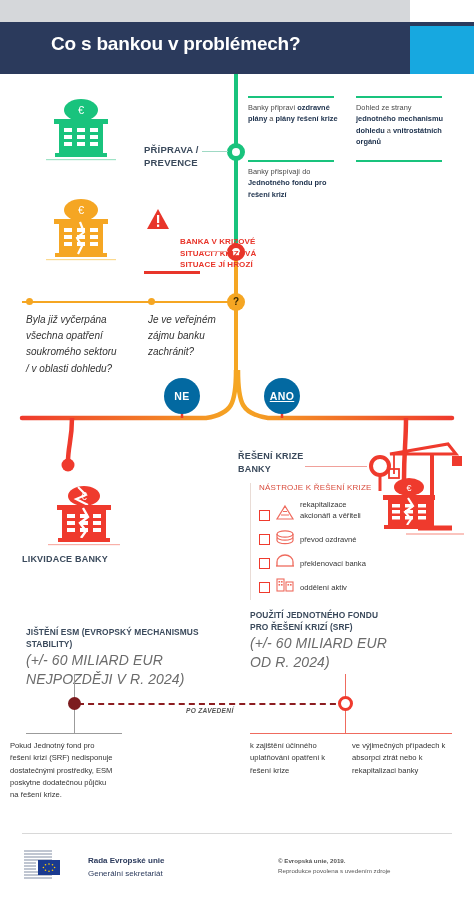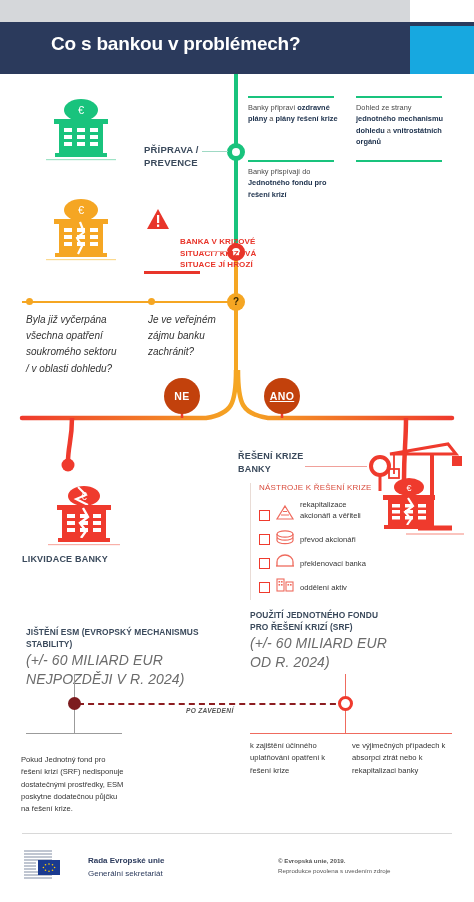--- a/index.html
+++ b/index.html
@@ -50,21 +50,21 @@
   .info-rule{position:absolute;height:1.5px;background:#19c37d;}
 
   
   .q-line{position:absolute;left:22px;top:301px;width:212px;height:1.6px;background:#f5a623;}
   .q-dot{position:absolute;width:7px;height:7px;border-radius:50%;background:#f5a623;top:298px;}
   .q-text{position:absolute;font-size:10px;color:#333;line-height:1.62;font-style:italic;}
 
   
   .branch-svg{position:absolute;left:0;top:370px;width:474px;height:110px;}
   .pill{
-    position:absolute;width:36px;height:36px;border-radius:50%;background:#c2410c;
+    position:absolute;width:36px;height:36px;border-radius:50%;background:#0369a1;
     color:#fff;font-size:10.5px;font-weight:bold;text-align:center;line-height:36px;letter-spacing:.4px;
   }
   .pill-ne{left:164px;top:378px;}
   .pill-ano{left:264px;top:378px;text-decoration:underline;}
 
   
   .bank-red-broken{position:absolute;left:48px;top:485px;width:72px;height:62px;}
   .lbl-likvidace{position:absolute;left:22px;top:554px;width:150px;font-size:9px;font-weight:bold;color:#3b4a5c;letter-spacing:.2px;}
 
   
@@ -251,21 +251,21 @@
       <span class="tool-txt">rekapitalizace akcionáři a věřiteli</span>
     </div>
 
     <div class="tool-row">
       <span class="tool-box"></span>
       <svg class="tool-ico" viewBox="0 0 20 17">
         <ellipse cx="10" cy="6" rx="8" ry="3.2" fill="none" stroke="#ef6b5e" stroke-width="1.2"></ellipse>
         <path d="M2 6 v3 a8 3.2 0 0 0 16 0 v-3" fill="none" stroke="#ef6b5e" stroke-width="1.2"></path>
         <path d="M2 9.5 v3 a8 3.2 0 0 0 16 0 v-3" fill="none" stroke="#ef6b5e" stroke-width="1.2"></path>
       </svg>
-      <span class="tool-txt">převod akcionáři</span>
+      <span class="tool-txt">převod ozdravné</span>
     </div>
 
     <div class="tool-row">
       <span class="tool-box"></span>
       <svg class="tool-ico" viewBox="0 0 20 17">
         <path d="M2 14 L2 10 a8 7 0 0 1 16 0 L18 14" fill="none" stroke="#ef6b5e" stroke-width="1.3"></path>
         <line x1="1" y1="14" x2="19" y2="14" stroke="#ef6b5e" stroke-width="1.3"></line>
       </svg>
       <span class="tool-txt">překlenovací banka</span>
     </div>
@@ -332,21 +332,21 @@
   <div class="fund-stem" style="left:74px;top:674px;height:60px;"></div>
   <div class="fund-stem red" style="left:345px;top:674px;height:60px;"></div>
   <div class="dash-line"></div>
   <div class="po-zavedeni">PO ZAVEDENÍ</div>
   <div class="dot-solid"></div>
   <div class="dot-hollow"></div>
 
   <div class="hr-grey" style="left:26px;top:733px;width:96px;"></div>
   <div class="hr-red" style="left:250px;top:733px;width:202px;"></div>
 
-  <div class="body-txt" style="left:21px;top:740px;width:104px;margin-top:14px;">Pokud Jednotný fond pro řešení krizí (SRF) nedisponuje dostatečnými prostředky, ESM poskytne dodatečnou půjčku na řešení krize.</div>
+  <div class="body-txt" style="left:10px;top:740px;width:104px;">Pokud Jednotný fond pro řešení krizí (SRF) nedisponuje dostatečnými prostředky, ESM poskytne dodatečnou půjčku na řešení krize.</div>
   <div class="body-txt" style="left:250px;top:740px;width:90px;">k zajištění účinného uplatňování opatření k řešení krize</div>
   <div class="body-txt" style="left:352px;top:740px;width:100px;">ve výjimečných případech k absorpci ztrát nebo k rekapitalizaci banky</div>
 
   <div class="footer-rule"></div>
   <svg class="eu-logo" viewBox="0 0 56 34">
     <g stroke="#8d98ab" stroke-width="1.1">
       <line x1="2" y1="3" x2="30" y2="3"></line>
         <line x1="2" y1="6" x2="30" y2="6"></line>
       <line x1="2" y1="9" x2="30" y2="9"></line>
         <line x1="2" y1="12" x2="30" y2="12"></line>

